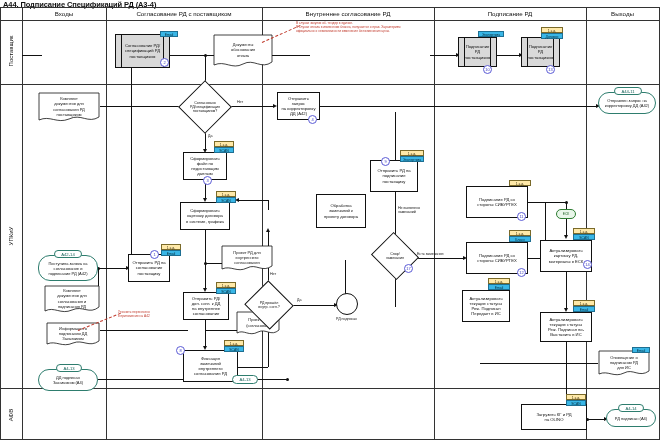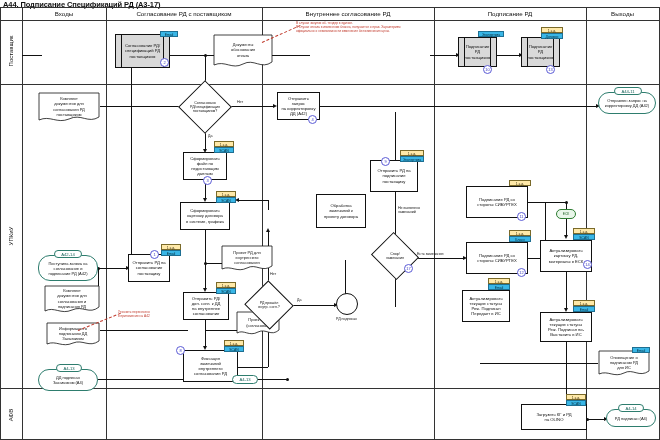--- a/index.html
+++ b/index.html
@@ -79,21 +79,21 @@
   .edgelabel{position:absolute;font-size:3.6px;color:#111;white-space:pre-line;line-height:1.2;}
 
   .annot{position:absolute;font-size:3.2px;color:#c0392b;line-height:1.25;white-space:pre-line;}
   .annot-line{position:absolute;height:0;border-top:0.6px dashed #c0392b;transform-origin:left center;}
 </style>
 </head>
 <body>
 
 <div id="canvas">
 
-  <div class="title">А44. Подписание Спецификаций РД (А3-17)</div>
+  <div class="title">А44. Подписание Спецификаций РД (А3-4)</div>
 
   <div class="grid-line hline" style="top:7px;"></div>
   <div class="grid-line hline" style="top:20px;"></div>
   <div class="grid-line hline" style="top:84px;"></div>
   <div class="grid-line hline" style="top:388px;"></div>
   <div class="grid-line hline" style="top:439px;"></div>
 
   <div class="grid-line vline" style="left:22px;"></div>
   <div class="grid-line vline" style="left:106px;"></div>
   <div class="grid-line vline" style="left:262px;"></div>

